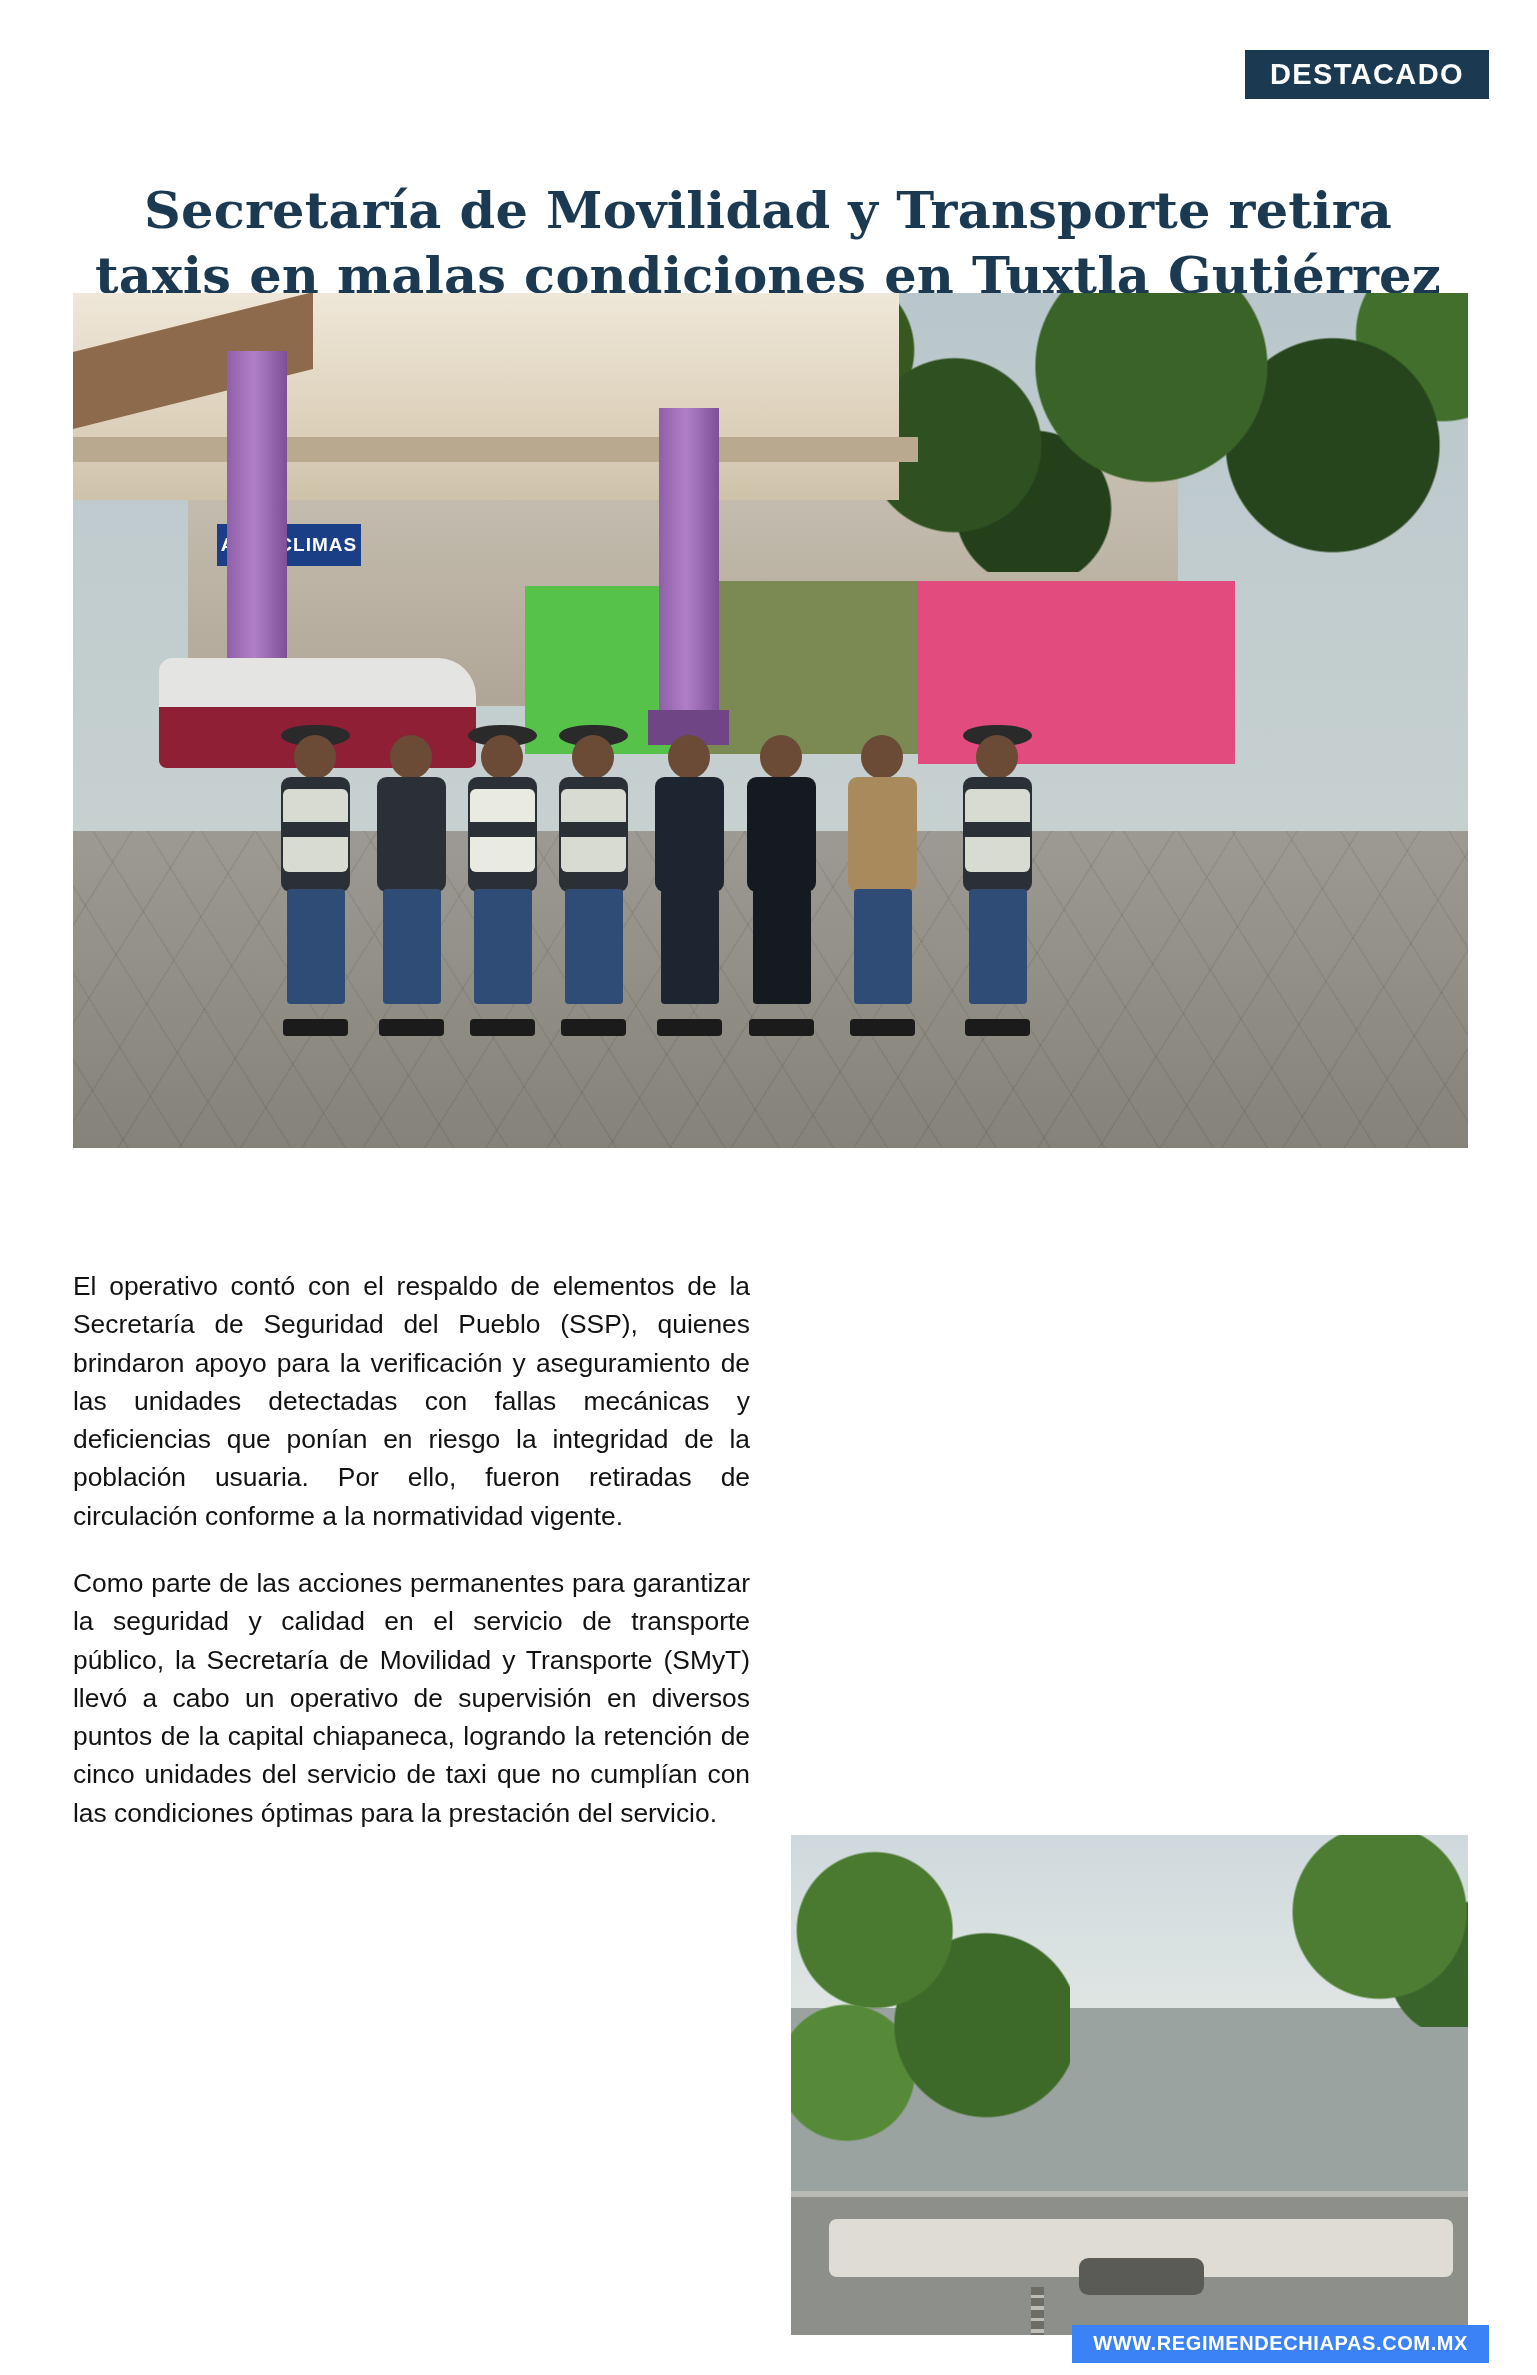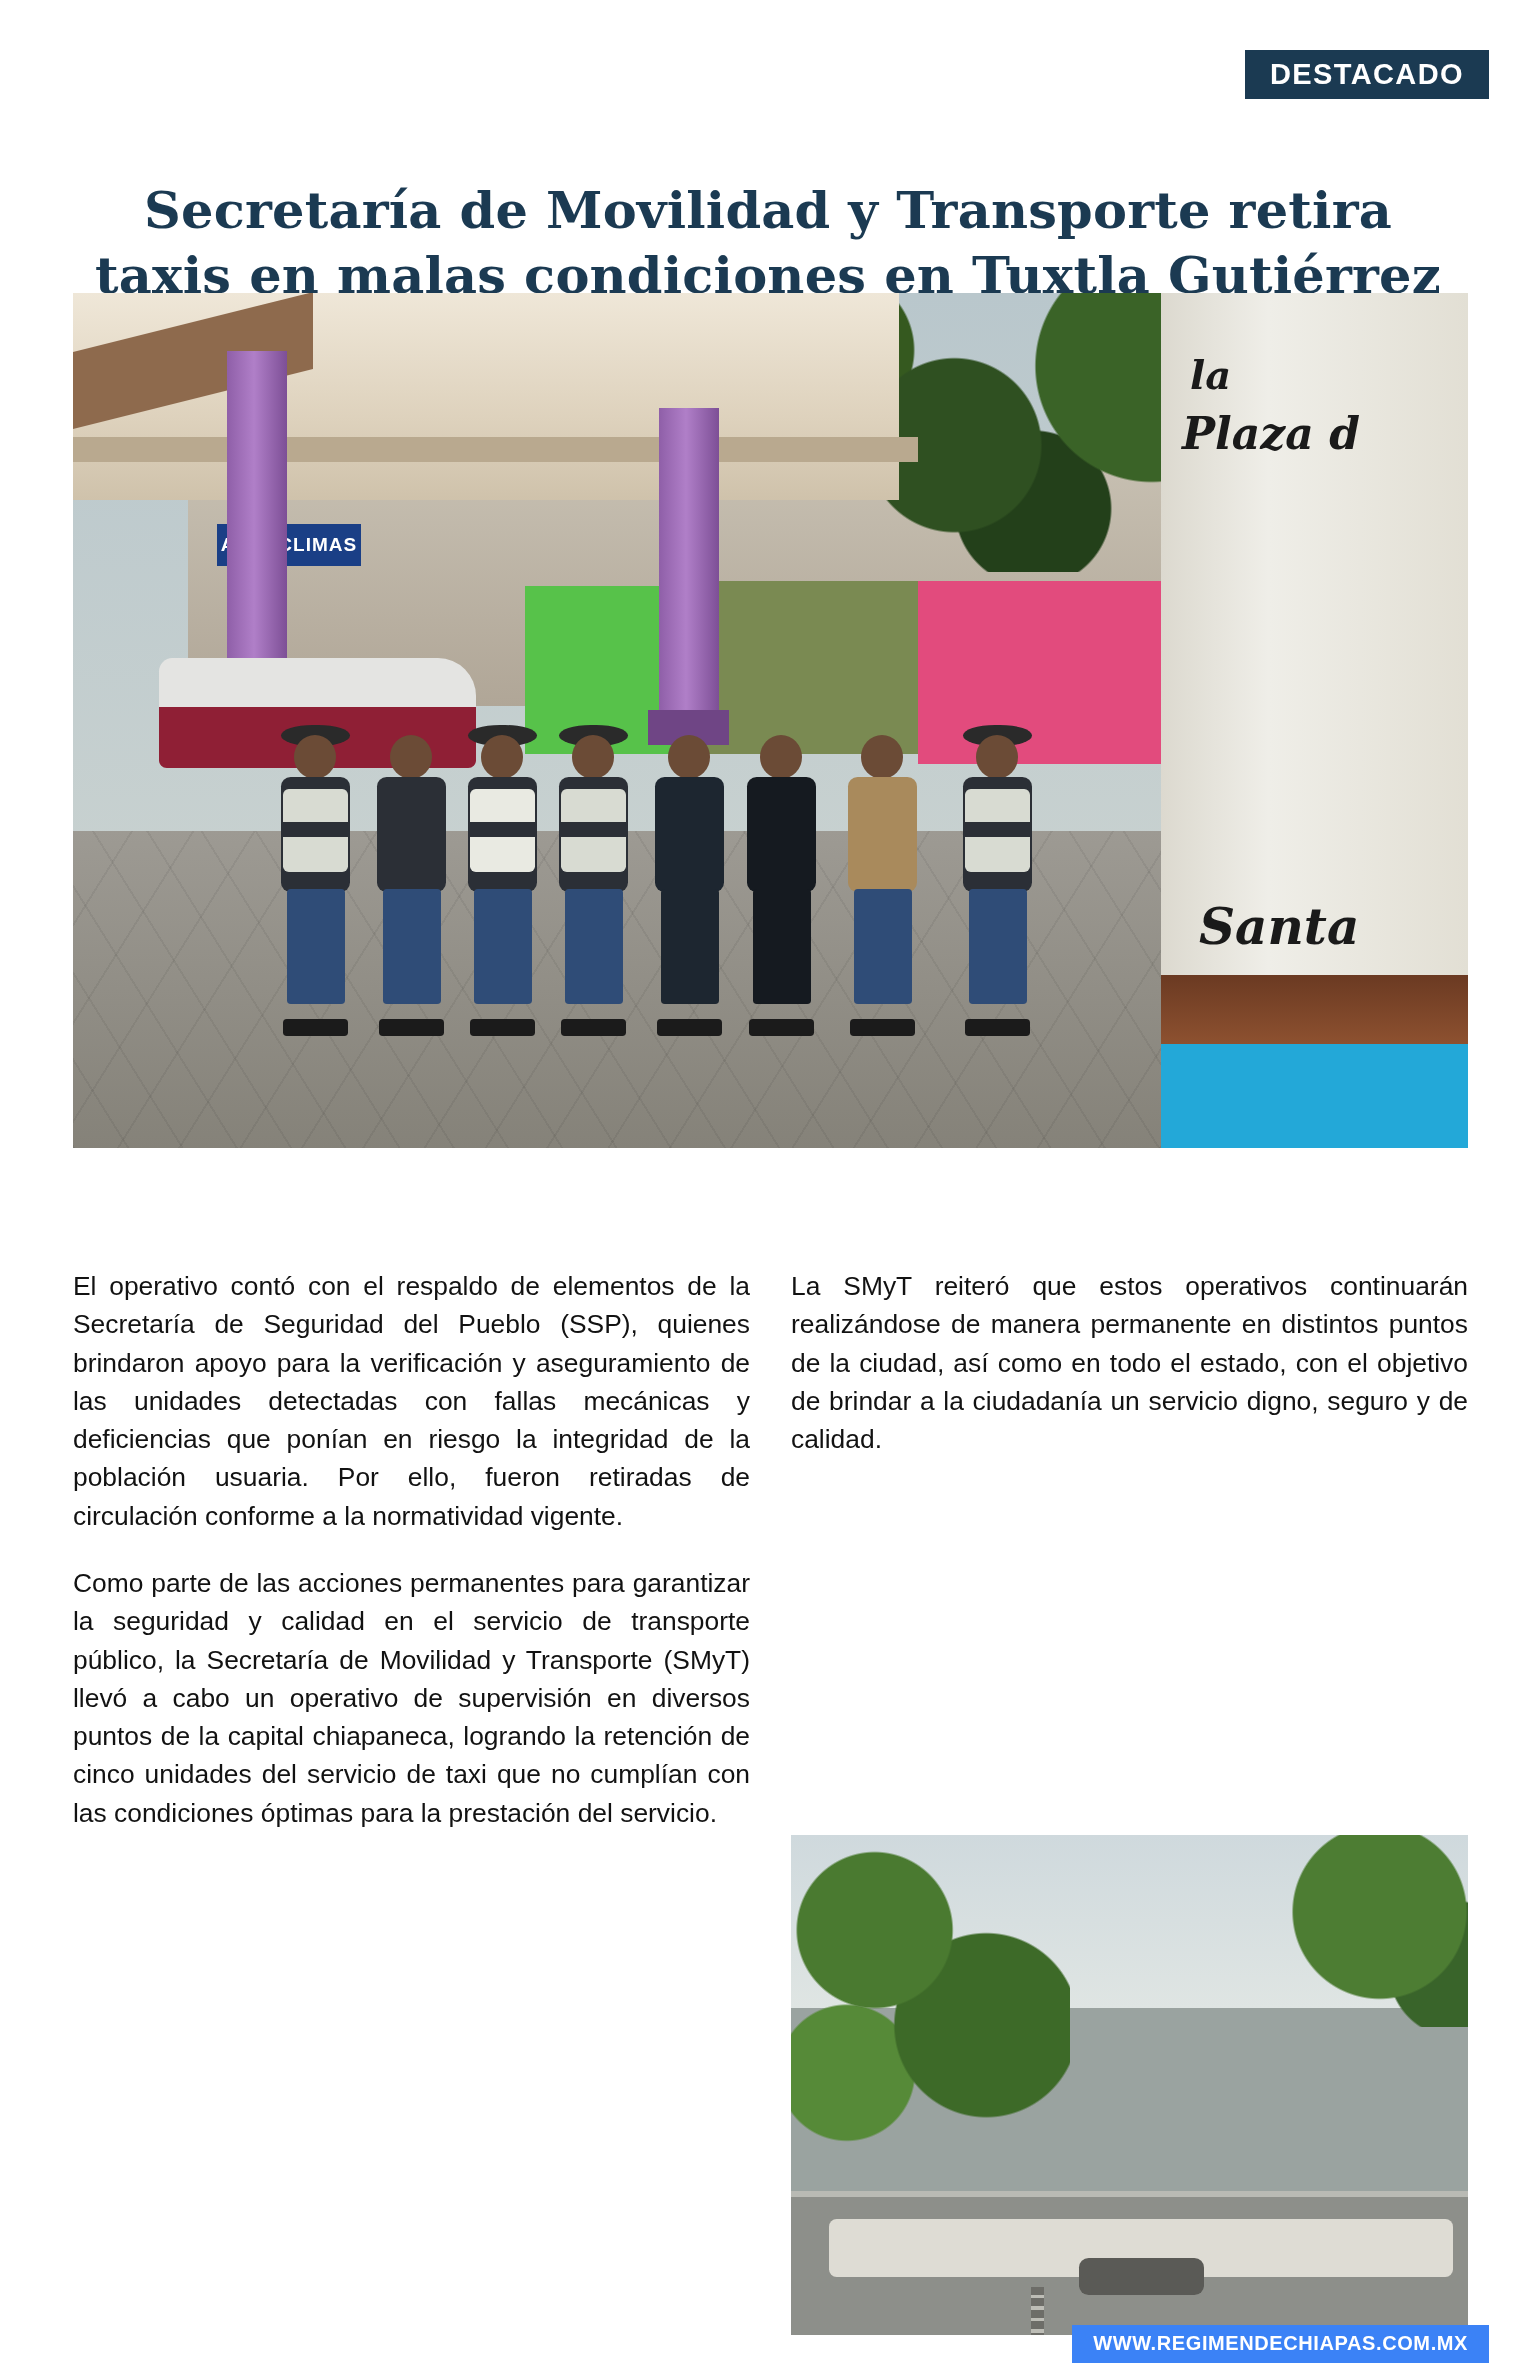--- a/index.html
+++ b/index.html
@@ -346,36 +346,28 @@
     </div>
     <div class="h-person" style="left:884px;">
       <span class="hat"></span>
         <span class="head"></span>
       <span class="torso"></span>
         <span class="vest"></span>
       <span class="legs"></span>
         <span class="shoes"></span>
     </div>
 
-    <div class="h-pillar-right">
-      <span class="pr-text t1">la</span>
-      <span class="pr-text t2">Plaza d</span>
-      <span class="pr-text t3">Santa</span>
-      <span class="pr-band"></span>
-      <span class="pr-blue"></span>
-    </div>
   </div>
 
   <div class="col left">
     <p>El operativo contó con el respaldo de elementos de la Secretaría de Seguridad del Pueblo (SSP), quienes brindaron apoyo para la verificación y aseguramiento de las unidades detectadas con fallas mecánicas y deficiencias que ponían en riesgo la integridad de la población usuaria. Por ello, fueron retiradas de circulación conforme a la normatividad vigente.</p>
     <p>Como parte de las acciones permanentes para garantizar la seguridad y calidad en el servicio de transporte público, la Secretaría de Movilidad y Transporte (SMyT) llevó a cabo un operativo de supervisión en diversos puntos de la capital chiapaneca, logrando la retención de cinco unidades del servicio de taxi que no cumplían con las condiciones óptimas para la prestación del servicio.</p>
   </div>
 
   <div class="col right">
-    <p>La SMyT reiteró que estos operativos continuarán realizándose de manera permanente en distintos puntos de la ciudad, así como en todo el estado, con el objetivo de brindar a la ciudadanía un servicio digno, seguro y de calidad.</p>
   </div>
 
   <div class="photo2">
     <div class="p2-sky"></div>
     <div class="p2-trees"></div>
     <div class="p2-trees2"></div>
     <div class="p2-road"></div>
     <div class="p2-bumper"></div>
     <div class="p2-exhaust"></div>
     <div class="p2-chain"></div>

